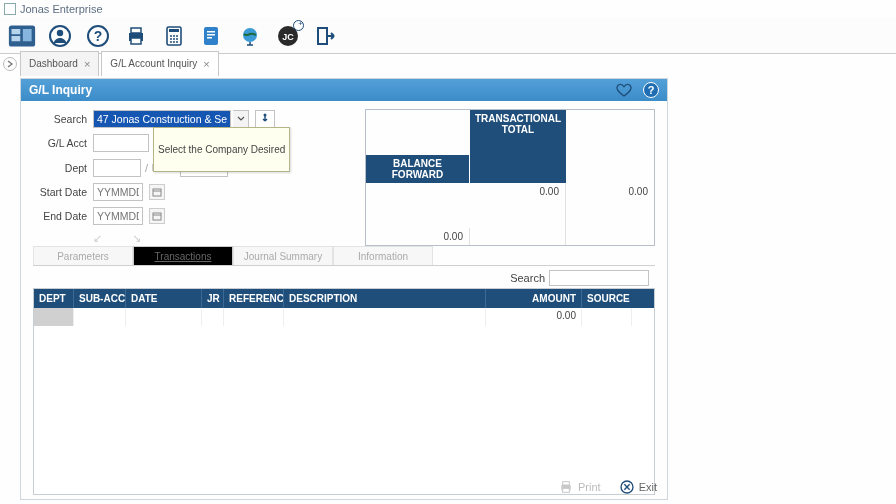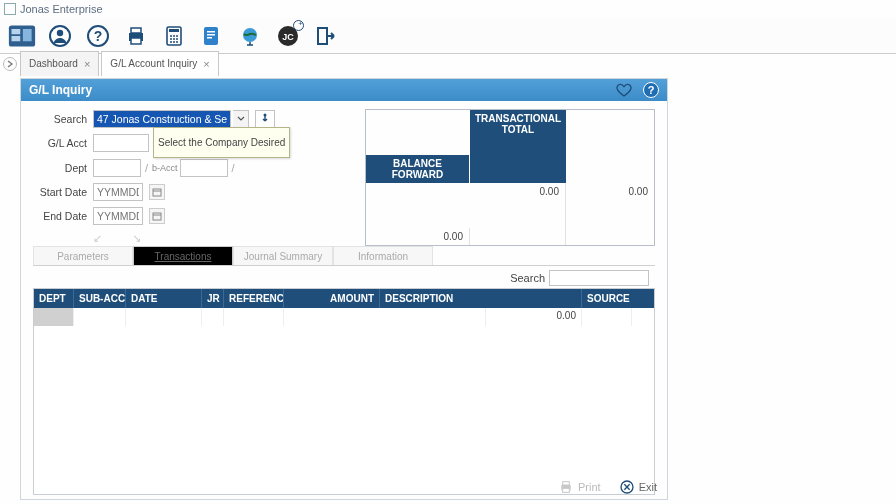--- a/index.html
+++ b/index.html
@@ -36,21 +36,21 @@
 
   .form-area { display:flex; justify-content:space-between; }
   .form-left { display:grid; grid-template-columns: 60px auto; row-gap:4px; align-items:center; }
   .lbl { text-align:right; padding-right:6px; color:#444; font-size:10.5px; }
   .ctrl-row { display:flex; align-items:center; gap:2px; position:relative; }
   .txt { height:18px; border:1px solid #c3c3c3; background:#fff; padding:0 3px; font-size:10.5px; }
   .txt.short { width:48px; }
   .txt.company { width:138px; background:#1556b3; color:#fff; }
   .dd-btn { width:16px; height:18px; border:1px solid #c3c3c3; border-left:none; display:flex; align-items:center; justify-content:center; cursor:pointer; background:#f4f4f4;}
   .pin-btn { width:20px; height:18px; border:1px solid #c3c3c3; margin-left:4px; display:flex; align-items:center; justify-content:center; cursor:pointer; background:#fff;}
-  .tooltip { position:absolute; top:17px; left:60px; background:#fffff0; border:1px solid #b5b58a; padding:9px 4px; font-size:10px; white-space:nowrap; z-index:5; box-shadow:1px 1px 2px rgba(0,0,0,0.15);}
+  .tooltip { position:absolute; top:17px; left:60px; background:#fffff0; border:1px solid #b5b58a; padding:16px 4px; font-size:10px; white-space:nowrap; z-index:5; box-shadow:1px 1px 2px rgba(0,0,0,0.15);}
   .cal-btn { width:16px; height:16px; border:1px solid #ccc; margin-left:4px; background:#f5f5f5; cursor:pointer; display:flex; align-items:center; justify-content:center;}
   .slash { color:#aaa; padding:0 2px; }
 
   .summary-box { border:1px solid #b7c0c9; }
   .summary-head { display:flex; }
   .summary-head div { background:#1e4e79; color:#fff; font-size:10px; font-weight:bold; text-align:center; padding:3px 0; border-right:1px solid #fff;}
   .summary-head div:last-child{border-right:none;}
   .summary-row { display:flex; }
   .summary-row div { text-align:right; padding:3px 6px; font-size:10px; border-right:1px solid #e2e2e2;}
   .summary-row div:last-child{border-right:none;}
@@ -279,22 +279,22 @@
       <input class="txt" style="">
     </div>
 
     <div class="grid-wrap">
       <div class="grid-head">
         <div class="gh w-dept">DEPT</div>
         <div class="gh w-sub">SUB-ACCT</div>
         <div class="gh w-date">DATE</div>
         <div class="gh w-jr">JR</div>
         <div class="gh w-ref">REFERENCE</div>
+        <div class="gh w-desc">DESCRIPTION</div>
         <div class="gh w-amt" style="text-align:right">AMOUNT</div>
-        <div class="gh w-desc">DESCRIPTION</div>
         <div class="gh w-src">SOURCE</div>
       </div>
       <div class="grid-body">
         <div class="grid-row">
           <div class="gc stub w-dept"></div>
           <div class="gc w-sub"></div>
           <div class="gc w-date"></div>
           <div class="gc w-jr"></div>
           <div class="gc w-ref"></div>
           <div class="gc w-desc"></div>

